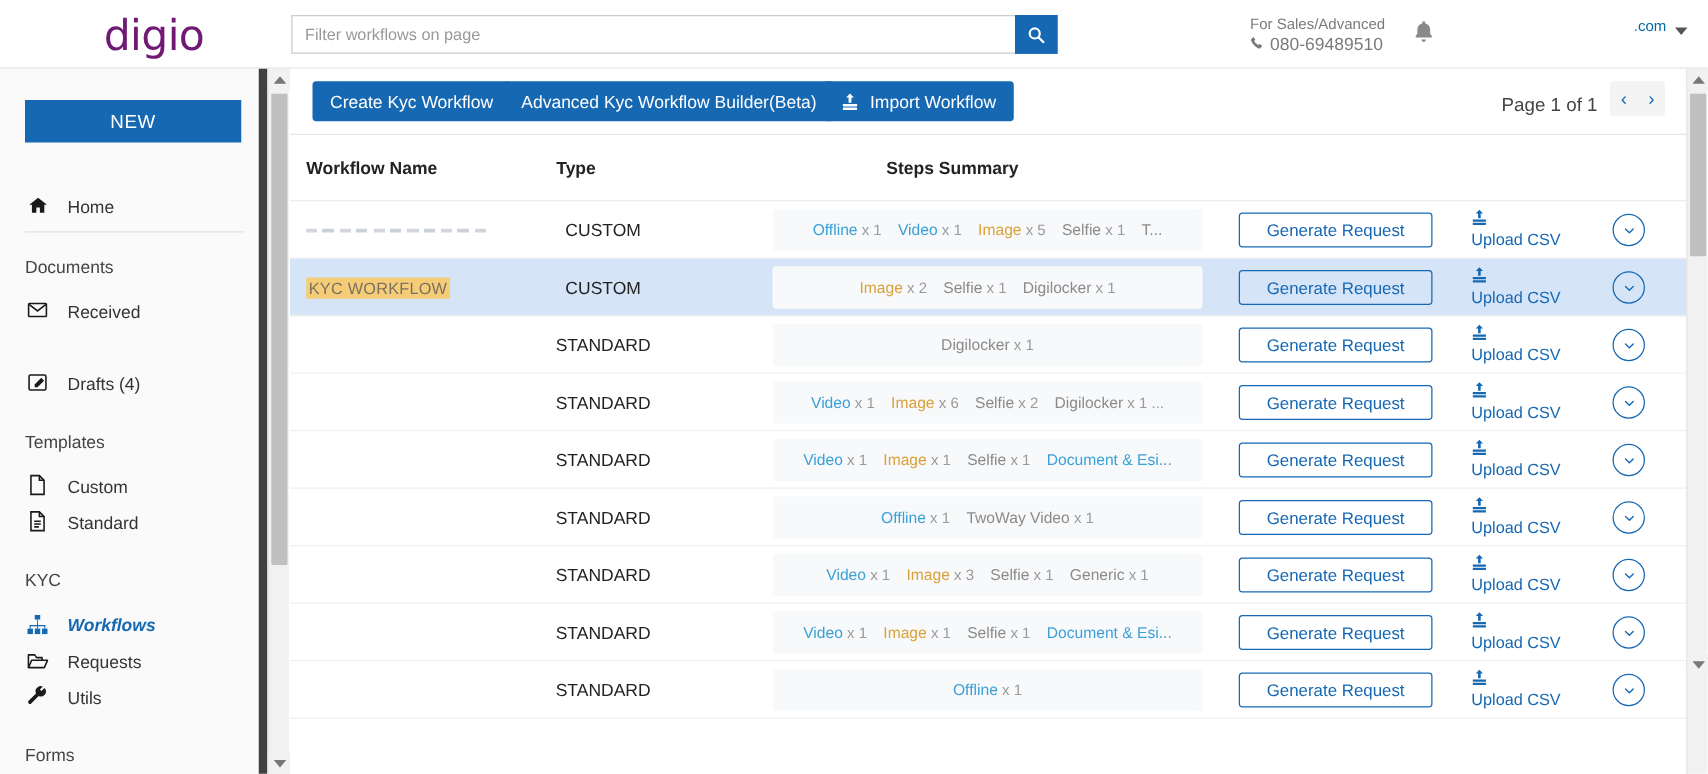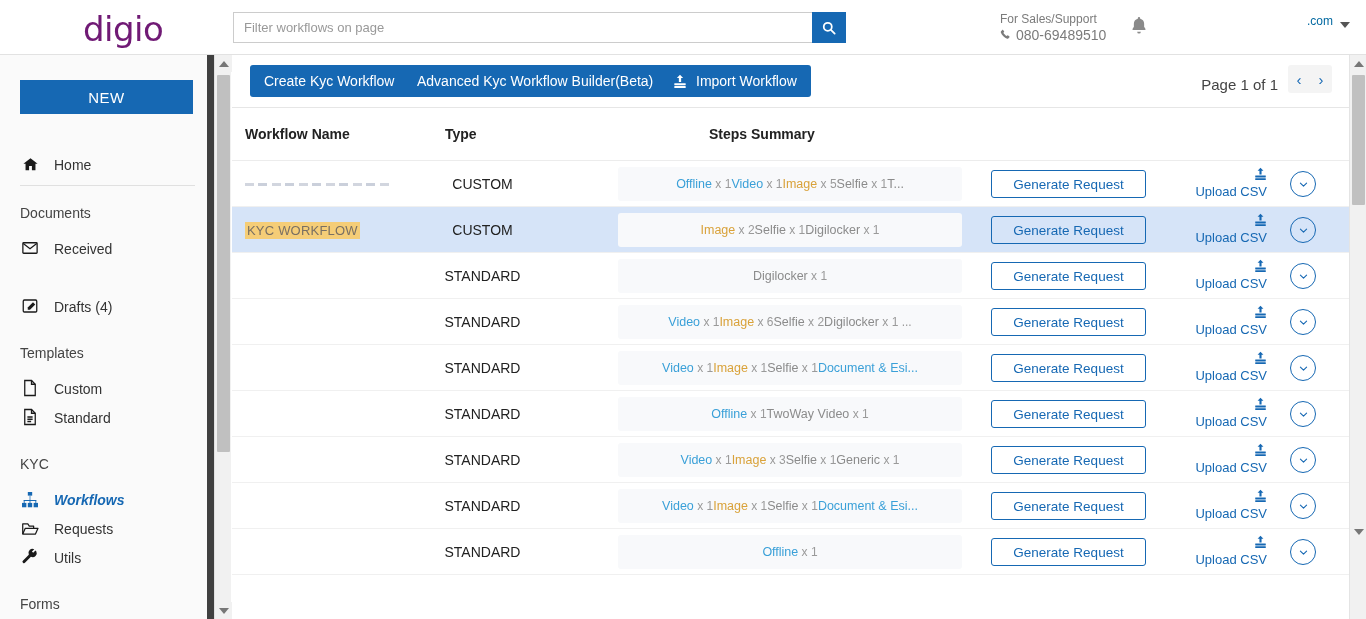--- a/index.html
+++ b/index.html
@@ -162,38 +162,38 @@
   }
   .c-type {
     position: absolute; left: 168px; top: 0; width: 165px; height: 46px;
     display: flex; align-items: center; justify-content: center;
     font-size: 14px; color: #222;
   }
   .c-steps {
     position: absolute; left: 386px; top: 6px; width: 344px; height: 34px;
     background: #f8f9fb; border-radius: 3px;
     display: flex; align-items: center; justify-content: center;
-    overflow: hidden; padding: 0 6px;
+    gap: 13px; overflow: hidden; padding: 0 6px;
   }
   .chip { font-size: 12.5px; white-space: nowrap; }
   .chip .n { color: #9a9a9a; font-size: 12px; }
   .chip.blue { color: #3aa0d8; }
   .chip.amber { color: #d9a23a; }
   .chip.gray { color: #8b8b8b; }
   .c-gen {
     position: absolute; left: 759px; top: 9px; width: 155px; height: 28px;
     border: 1px solid #1668b3; border-radius: 3px; background: transparent;
     color: #1668b3; font-size: 13.5px; cursor: pointer;
     display: flex; align-items: center; justify-content: center;
     font-family: "Liberation Sans", sans-serif;
   }
   .c-upload {
     position: absolute; left: 945px; top: -10px; width: 90px; height: 66px;
     color: #1668b3; font-size: 13px; cursor: pointer;
-    display: flex; flex-direction: column; align-items: flex-end;
+    display: flex; flex-direction: column; align-items: flex-start;
     justify-content: center; line-height: 20px; text-align: center;
   }
   .c-upload .u-ico { height: 16px; display:flex; align-items:center; }
   .c-expand {
     position: absolute; left: 1058px; top: 10px; width: 26px; height: 26px;
     border: 1px solid #1668b3; border-radius: 50%; color: #1668b3;
     display: flex; align-items: center; justify-content: center; cursor: pointer;
   }
 
   
@@ -216,21 +216,21 @@
     <input id="search-input" type="text" placeholder="Filter workflows on page" style="">
     <div id="search-btn">
       <svg width="14" height="14" viewBox="0 0 16 16" fill="none" stroke="#fff" stroke-width="2">
         <circle cx="6.6" cy="6.6" r="4.6"></circle>
           <line x1="10.2" y1="10.2" x2="14.5" y2="14.5" stroke-linecap="round"></line>
       </svg>
     </div>
   </div>
 
   <div id="support">
-    <div class="s1">For Sales/Support</div>
+    <div class="s1">For Sales/Advanced</div>
     <div class="s2">
       <svg width="12" height="12" viewBox="0 0 16 16" fill="#7b7b7b">
         <path d="M3 1.3 1.4 3c-.4.4-.5 1-.3 1.5C2.4 8 6 11.6 9.5 13c.5.2 1.1.1 1.5-.3L12.6 11c.3-.3.3-.8 0-1.1L10.9 8.5c-.3-.3-.8-.3-1.1 0l-.9.9C7.4 8.6 5.3 6.5 4.5 5l.9-.9c.3-.3.3-.8 0-1.1L4.1 1.3c-.3-.3-.8-.3-1.1 0z"></path>
       </svg>
       <span>080-69489510</span>
     </div>
   </div>
 
   <div id="bell">
     <svg width="22" height="22" viewBox="0 0 24 24" fill="#8a8a8a">

